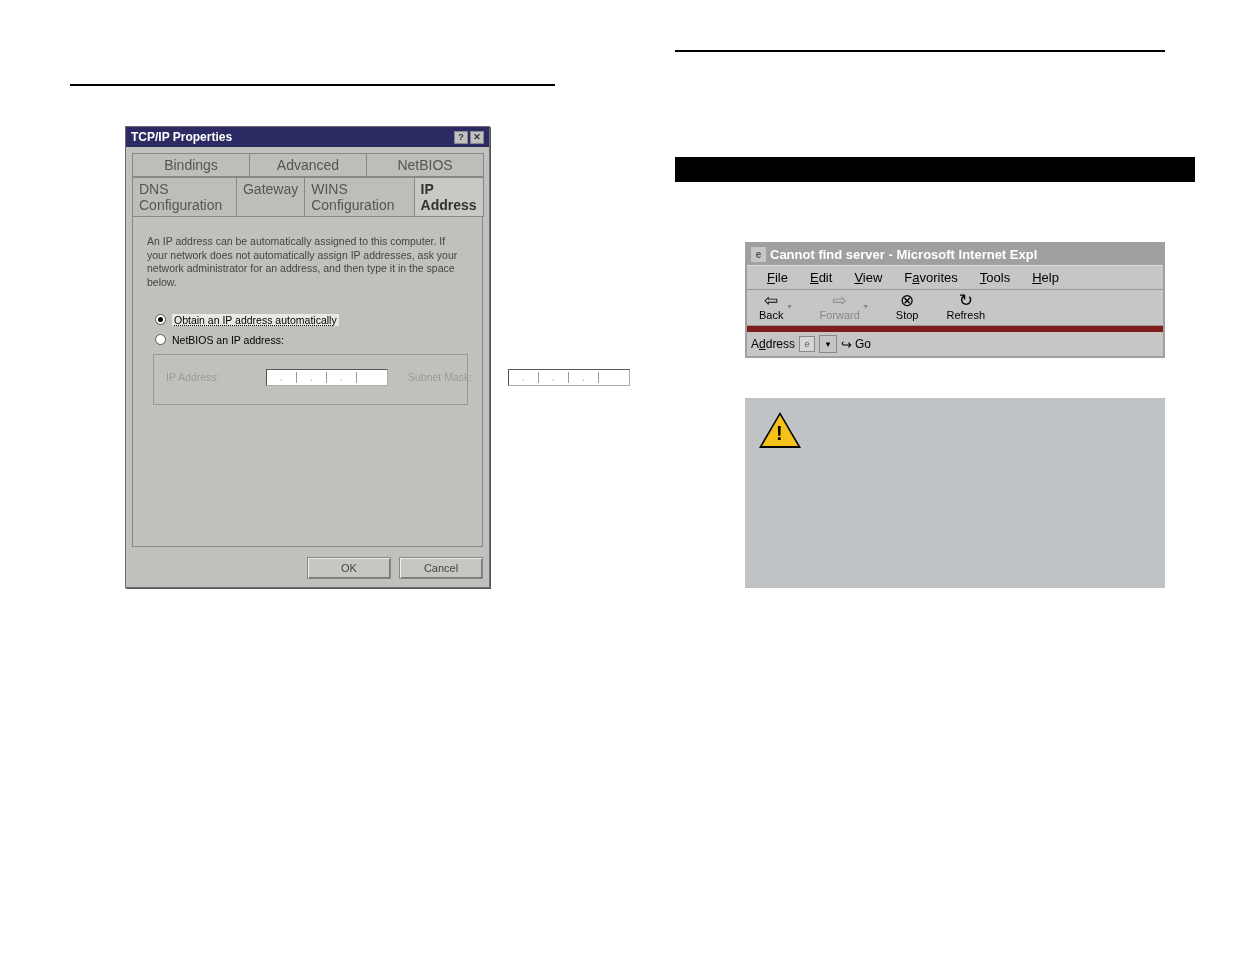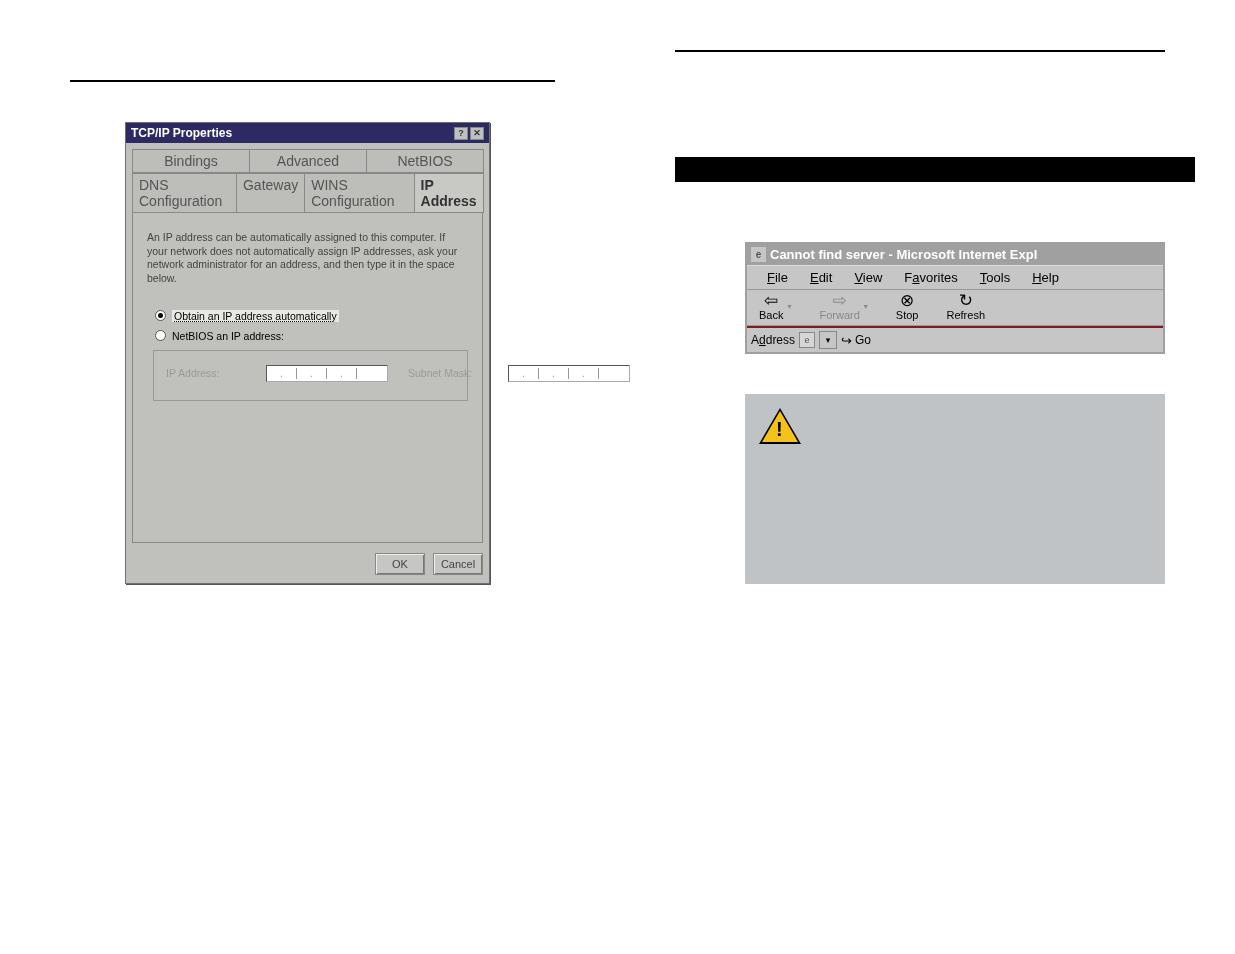--- a/index.html
+++ b/index.html
@@ -116,21 +116,21 @@
     display:flex; gap:0;
     border:1px inset #aaa; background:#fff; padding:2px 0;
   }
   .ip-cell { width:30px; border-right:1px solid #999; text-align:center; color:#999; font-size:10px;}
   .ip-cell:last-child{border-right:none;}
   .dlg-buttons {
     display:flex; justify-content:flex-end; gap:8px;
     margin-top:10px;
   }
   .btn {
-    width:50px; padding:4px 0;
+    width:84px; padding:4px 0;
     background:#c6c6c2; border:1px solid #888;
     text-align:center; font-size:11px; color:#444;
     box-shadow: inset 1px 1px 0 #eee, inset -1px -1px 0 #777;
   }
   
   .black-bar {
     width: 520px;
     height: 25px;
     background: #000;
     margin-top: 105px;
@@ -171,21 +171,21 @@
     gap:28px;
     border-bottom:1px solid #999;
   }
   .tool { display:flex; flex-direction:column; align-items:center; font-size:11px; color:#000;}
   .tool.disabled { color:#888;}
   .tool-icon { font-size:17px; line-height:1;}
   .tool-drop { display:flex; align-items:center; gap:4px;}
   .drop-arrow { font-size:8px; color:#888;}
   .ie-address {
     display:flex; align-items:center; padding:3px 4px; gap:4px;
-    border-top:2px solid #7f1d1d;
+    border-top:6px solid #7f1d1d;
   }
   .addr-label { font-size:12px;}
   .addr-label u { text-decoration: underline;}
   .addr-ico { width:16px;height:16px;background:#d6d6d6;border:1px solid #888; display:inline-flex;align-items:center;justify-content:center;font-size:9px;color:#555;}
   .addr-input {
     flex:1; background:#fff; border:1px inset #aaa;
     padding:2px 4px; font-size:12px;
   }
   .addr-drop { width:18px; height:18px; background:#c6c6c6; border:1px solid #888; display:flex;align-items:center;justify-content:center;font-size:9px;}
   .go-btn { display:flex; align-items:center; gap:3px; font-size:12px;}

